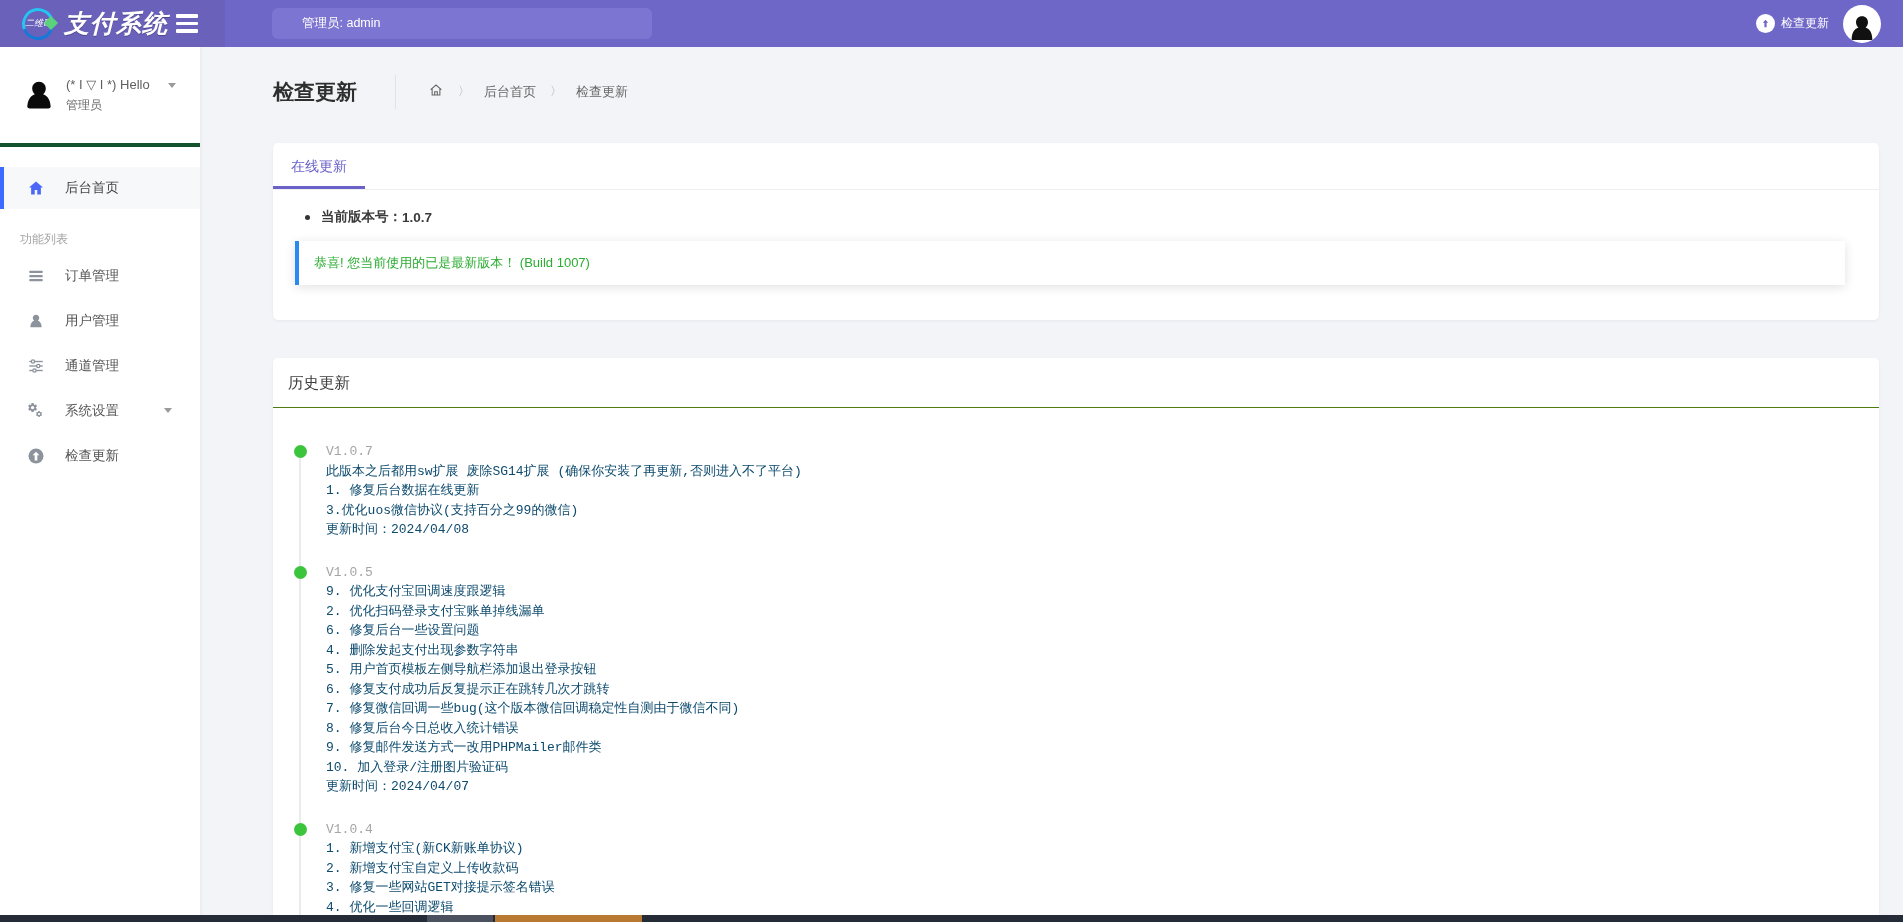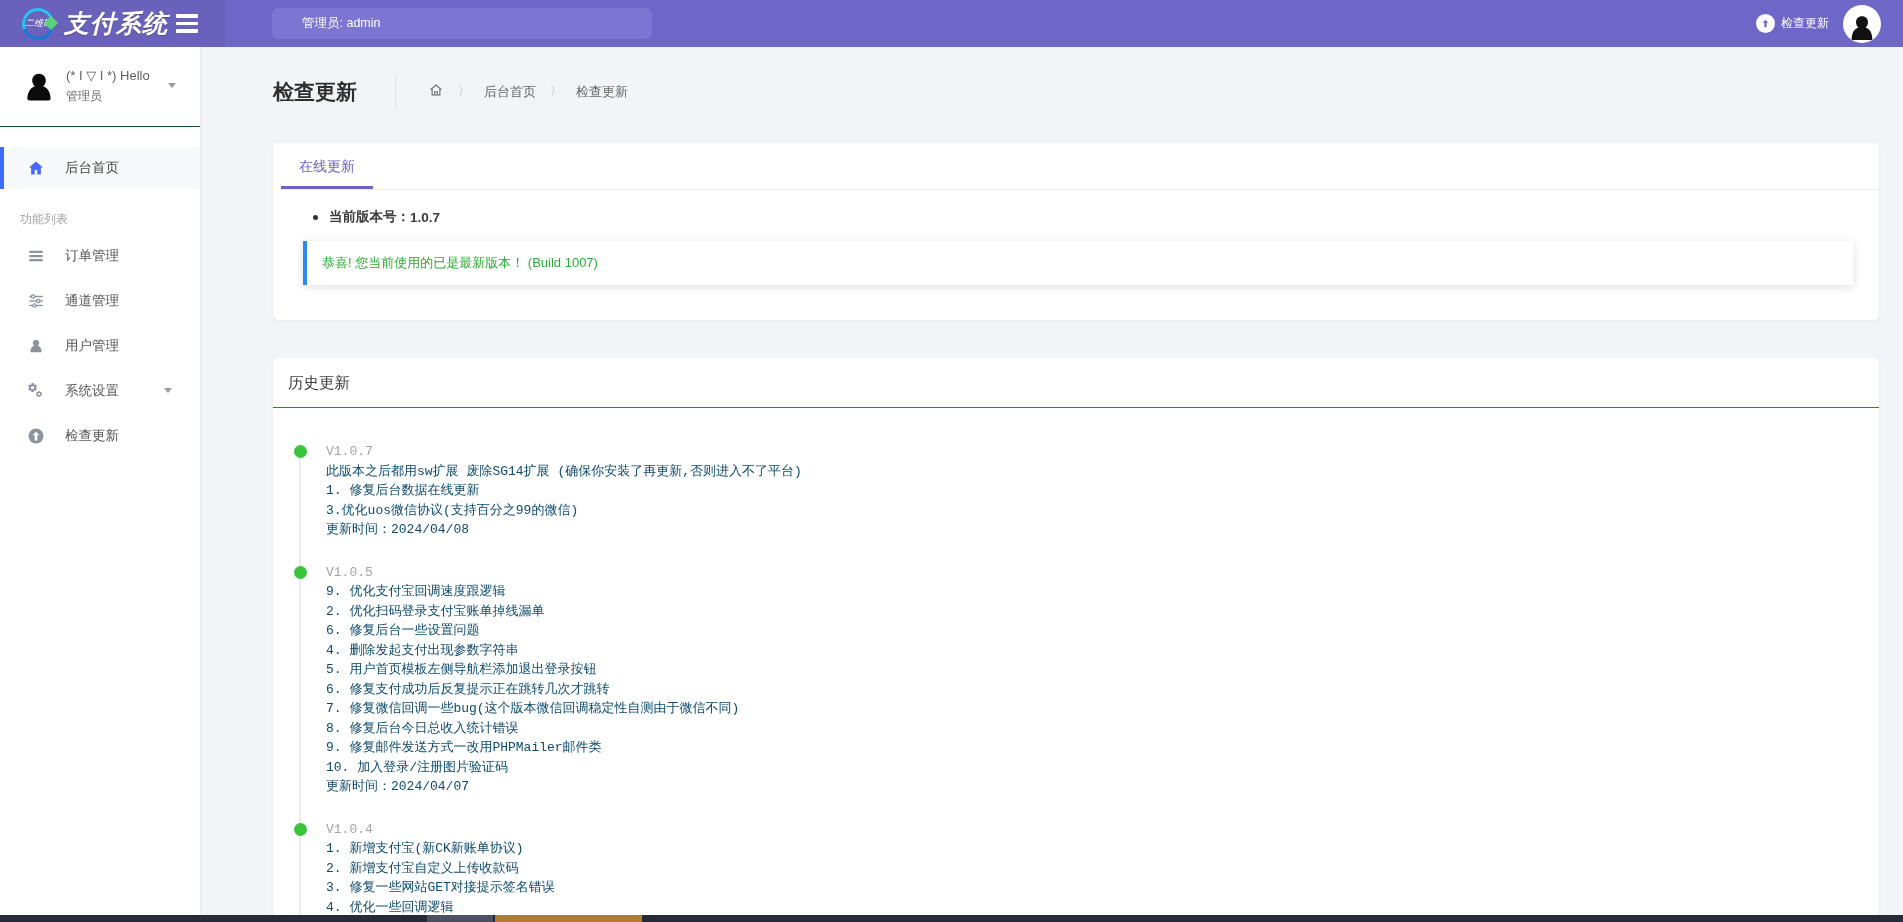--- a/index.html
+++ b/index.html
@@ -21,21 +21,21 @@
   .admin-chip{position:absolute;left:272px;top:8px;width:380px;height:31px;background:#7c75d1;border-radius:6px;color:#fff;font-size:12.5px;line-height:31px;padding-left:30px;box-sizing:border-box;}
   .topbar-right{position:absolute;right:22px;top:0;height:47px;display:flex;align-items:center;gap:14px;}
   .check-update-btn{display:flex;align-items:center;gap:6px;color:#fff;font-size:12px;cursor:pointer;}
   .circle-up-white{width:19px;height:19px;border-radius:50%;background:#fff;display:flex;align-items:center;justify-content:center;}
   .circle-up-white svg{width:11px;height:11px;fill:#6e67c8;}
   .avatar-circle{border-radius:50%;background:#fff;display:flex;align-items:flex-end;justify-content:center;overflow:hidden;}
   .topbar-avatar{width:38px;height:38px;}
   .topbar-avatar svg{width:30px;height:30px;fill:#111;}
   
   .sidebar{position:absolute;left:0;top:47px;width:200px;bottom:0;background:#fff;box-shadow:1px 0 3px rgba(0,0,0,.05);z-index:20;}
-  .profile{position:relative;height:80px;border-bottom:1px solid #14532d;display:flex;align-items:center;padding-left:22px;box-sizing:border-box;cursor:pointer;}
+  .profile{position:relative;height:100px;border-bottom:4px solid #14532d;display:flex;align-items:center;padding-left:22px;box-sizing:border-box;cursor:pointer;}
   .side-avatar{width:34px;height:34px;background:transparent;}
   .side-avatar svg{width:34px;height:34px;fill:#0b0b0b;}
   .profile-text{margin-left:10px;}
   .profile-greeting{font-size:13px;color:#5f5f5f;}
   .profile-role{font-size:12px;color:#6a6a6a;margin-top:5px;}
   .caret{width:0;height:0;border-left:4px solid transparent;border-right:4px solid transparent;border-top:5px solid #9a9a9a;}
   .profile .caret{position:absolute;right:24px;top:36px;}
   .side-home{margin-top:20px;height:42px;display:flex;align-items:center;background:#f7f8fa;border-left:4px solid #3d6bff;padding-left:23px;box-sizing:border-box;cursor:pointer;}
   .side-home .s-icon{color:#4a68f8;}
   .side-home .s-label{color:#474747;}
@@ -49,21 +49,21 @@
   .main{position:absolute;left:200px;top:47px;right:0;bottom:0;background:#f3f4f8;overflow:hidden;}
   .page-header{position:absolute;left:73px;top:22px;height:45px;display:flex;align-items:center;}
   .page-title{font-size:21px;font-weight:bold;color:#2e2e2e;}
   .ph-divider{width:1px;height:34px;background:#e2e2e6;margin:0 32px 0 38px;}
   .breadcrumb{display:flex;align-items:center;gap:14px;font-size:13px;color:#666;}
   .bc-sep{color:#a8a8a8;font-size:12px;}
   .bc-home svg{width:16px;height:16px;fill:none;stroke:#666;stroke-width:1.6;}
   .bc-link{cursor:pointer;}
   
   .card{position:absolute;left:73px;width:1606px;background:#fff;border-radius:5px;box-shadow:0 1px 3px rgba(30,30,60,.06);box-sizing:border-box;}
-  .card-update{top:96px;height:177px;padding-left:8px;}
+  .card-update{top:96px;height:177px;}
   .tab-header{position:relative;height:46px;border-bottom:1px solid #efefef;}
   .tab-item{position:absolute;left:0;top:0;width:92px;height:46px;line-height:46px;text-align:center;font-size:14px;color:#6a62c8;cursor:pointer;}
   .tab-underline{position:absolute;left:0;top:43px;width:92px;height:3px;background:#6a62c8;}
   .cu-body{padding:18px 30px 0 32px;}
   .version-line{display:flex;align-items:center;font-size:13.5px;color:#3a3a3a;font-weight:bold;}
   .version-line::before{content:"";width:5px;height:5px;border-radius:50%;background:#333;margin-right:11px;}
   .notice-box{margin:15px 0 0 -10px;width:1550px;height:44px;background:#fff;border-left:4px solid #2a8af0;box-shadow:0 2px 10px rgba(0,0,0,.12);line-height:44px;padding-left:15px;box-sizing:border-box;font-size:13px;color:#2bad31;}
   
   .card-history{top:311px;height:660px;}
   .ch-header{height:49px;line-height:49px;padding-left:15px;border-bottom:1px solid #4d7c0f;font-size:15.5px;color:#3c3c3c;}
@@ -146,39 +146,39 @@
           <rect x="3" y="5" width="18" height="3" rx="1"></rect>
           <rect x="3" y="10.5" width="18" height="3" rx="1"></rect>
           <rect x="3" y="16" width="18" height="3" rx="1"></rect>
         </svg>
     </span>
     <span class="s-label">订单管理</span>
   </div>
 
   <div class="side-item">
     <span class="s-icon">
+      <svg viewBox="0 0 24 24" fill="currentColor">
+          <path d="M12 3.5c2.6 0 4.3 1.9 4.3 4.3 0 1.5-.7 2.9-1.7 3.7 3 1.1 4.9 3.7 4.9 8.9H4.5c0-5.2 1.9-7.8 4.9-8.9-1-.8-1.7-2.2-1.7-3.7 0-2.4 1.7-4.3 4.3-4.3z"></path>
+        </svg>
+    </span>
+    <span class="s-label">用户管理</span>
+  </div>
+
+  <div class="side-item">
+    <span class="s-icon">
       <svg viewBox="0 0 24 24" fill="none" stroke="currentColor" stroke-width="1.8">
         <line x1="3" y1="6" x2="21" y2="6"></line>
           <circle cx="8" cy="6" r="2.2" fill="#fff"></circle>
         <line x1="3" y1="12" x2="21" y2="12"></line>
           <circle cx="15" cy="12" r="2.2" fill="#fff"></circle>
         <line x1="3" y1="18" x2="21" y2="18"></line>
           <circle cx="10" cy="18" r="2.2" fill="#fff"></circle>
       </svg>
     </span>
     <span class="s-label">通道管理</span>
-  </div>
-
-  <div class="side-item">
-    <span class="s-icon">
-      <svg viewBox="0 0 24 24" fill="currentColor">
-          <path d="M12 3.5c2.6 0 4.3 1.9 4.3 4.3 0 1.5-.7 2.9-1.7 3.7 3 1.1 4.9 3.7 4.9 8.9H4.5c0-5.2 1.9-7.8 4.9-8.9-1-.8-1.7-2.2-1.7-3.7 0-2.4 1.7-4.3 4.3-4.3z"></path>
-        </svg>
-    </span>
-    <span class="s-label">用户管理</span>
   </div>
 
   <div class="side-item">
     <span class="s-icon">
       <svg viewBox="0 0 24 24" fill="currentColor">
         <g transform="scale(0.62)">
             <path d="M19.14 12.94c.04-.3.06-.61.06-.94s-.02-.64-.07-.94l2.03-1.58a.49.49 0 0 0 .12-.61l-1.92-3.32a.49.49 0 0 0-.59-.22l-2.39.96c-.5-.38-1.03-.7-1.62-.94l-.36-2.54a.48.48 0 0 0-.48-.41h-3.84c-.24 0-.43.17-.47.41l-.36 2.54c-.59.24-1.13.57-1.62.94l-2.39-.96a.49.49 0 0 0-.59.22L2.74 8.87c-.12.21-.08.47.12.61l2.03 1.58c-.05.3-.09.63-.09.94s.02.64.07.94l-2.03 1.58a.49.49 0 0 0-.12.61l1.92 3.32c.12.22.37.29.59.22l2.39-.96c.5.38 1.03.7 1.62.94l.36 2.54c.05.24.24.41.48.41h3.84c.24 0 .44-.17.47-.41l.36-2.54c.59-.24 1.13-.56 1.62-.94l2.39.96c.22.08.47 0 .59-.22l1.92-3.32a.49.49 0 0 0-.12-.61l-2.01-1.58zM12 15.6A3.6 3.6 0 0 1 8.4 12c0-1.98 1.62-3.6 3.6-3.6s3.6 1.62 3.6 3.6-1.62 3.6-3.6 3.6z"></path>
           </g>
         <g transform="translate(11,11) scale(0.42)">
             <path d="M19.14 12.94c.04-.3.06-.61.06-.94s-.02-.64-.07-.94l2.03-1.58a.49.49 0 0 0 .12-.61l-1.92-3.32a.49.49 0 0 0-.59-.22l-2.39.96c-.5-.38-1.03-.7-1.62-.94l-.36-2.54a.48.48 0 0 0-.48-.41h-3.84c-.24 0-.43.17-.47.41l-.36 2.54c-.59.24-1.13.57-1.62.94l-2.39-.96a.49.49 0 0 0-.59.22L2.74 8.87c-.12.21-.08.47.12.61l2.03 1.58c-.05.3-.09.63-.09.94s.02.64.07.94l-2.03 1.58a.49.49 0 0 0-.12.61l1.92 3.32c.12.22.37.29.59.22l2.39-.96c.5.38 1.03.7 1.62.94l.36 2.54c.05.24.24.41.48.41h3.84c.24 0 .44-.17.47-.41l.36-2.54c.59-.24 1.13-.56 1.62-.94l2.39.96c.22.08.47 0 .59-.22l1.92-3.32a.49.49 0 0 0-.12-.61l-2.01-1.58zM12 15.6A3.6 3.6 0 0 1 8.4 12c0-1.98 1.62-3.6 3.6-3.6s3.6 1.62 3.6 3.6-1.62 3.6-3.6 3.6z"></path>

